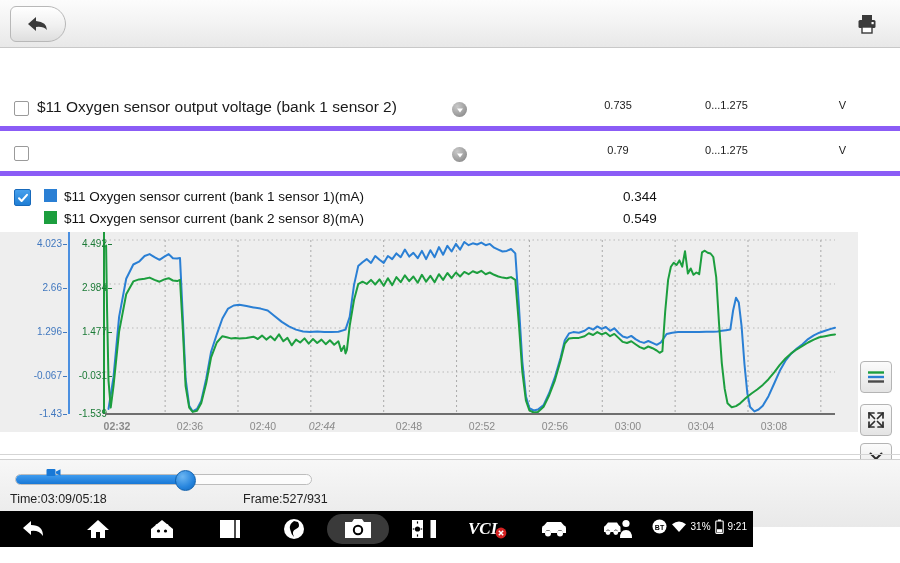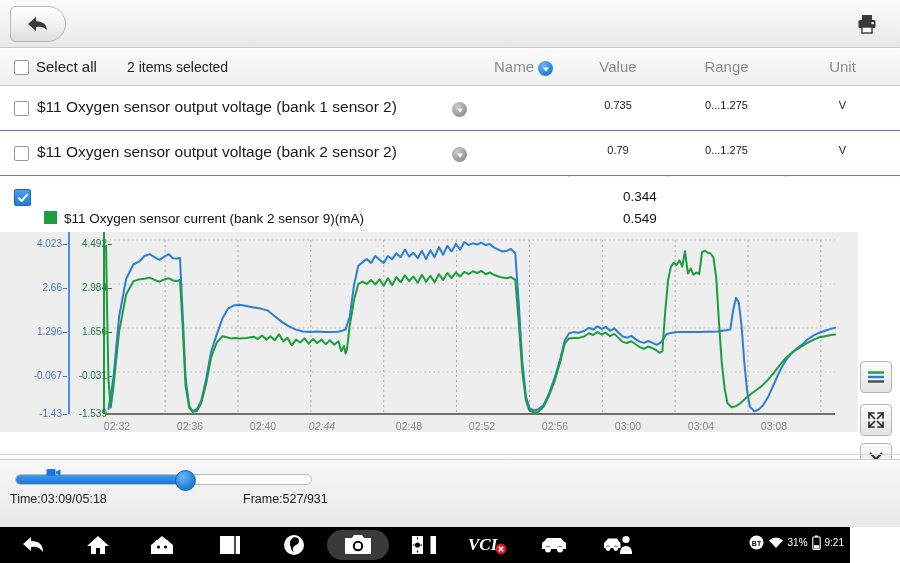--- a/index.html
+++ b/index.html
@@ -50,21 +50,21 @@
   }
   .hdr-col { position: absolute; top: 9px; font-size: 15px; color: #8d8d8d; text-align: center; }
   .hdr-value { left: 568px; width: 100px; }
   .hdr-range { left: 668px; width: 117px; }
   .hdr-unit  { left: 785px; width: 115px; }
   .vdiv { position: absolute; top: 49px; width: 1px; background: #d2d2d2; }
 
   
   .row {
     position: absolute; left: 0; width: 900px; height: 45px;
-    border-bottom: 1px solid #8b5cf6; background: #fff;
+    border-bottom: 5px solid #8b5cf6; background: #fff;
   }
   .row1 { top: 86px; }
   .row2 { top: 131px; }
   .row-chk {
     position: absolute; left: 14px; top: 15px; width: 15px; height: 15px;
     border: 1px solid #9a9a9a; background: #fff; border-radius: 2px;
   }
   .row-label { position: absolute; left: 37px; top: 12px; font-size: 15.5px; color: #1a1a1a;
                white-space: nowrap; }
   .row-drop {
@@ -148,21 +148,21 @@
   .slider-thumb {
     position: absolute; left: 163px; top: -5px; width: 21px; height: 21px; border-radius: 50%;
     background: radial-gradient(circle at 35% 30%, #6cb6f2 0%, #2684dd 60%, #1367b8 100%);
     border: 1px solid #1161ad;
   }
   .cam-marker { position: absolute; left: 30px; top: -11px; }
   .time-lbl  { position: absolute; left: 10px; top: 32px; font-size: 12.5px; color: #222; }
   .frame-lbl { position: absolute; left: 243px; top: 32px; font-size: 12.5px; color: #222; }
 
   
-  .navbar { position: absolute; left: 0; top: 527px; width: 850px; height: 36px; background: #000; }
+  .navbar { position: absolute; left: 0; top: 511px; width: 753px; height: 36px; background: #000; }
   .nav-item { position: absolute; top: 3px; width: 52px; height: 30px;
               display: flex; align-items: center; justify-content: center; }
   .nav-item.active { background: #3a3a3a; border-radius: 16px; width: 62px; }
   .status { position: absolute; right: 6px; top: 8px; display: flex; align-items: center; gap: 4px; }
   .status .txt { font-size: 10px; color: #fff; }
 </style>
 </head>
 <body>
 
 <div id="app">
@@ -176,74 +176,59 @@
     <div class="print-btn">
       <svg width="24" height="24" viewBox="0 0 24 24">
         <rect x="7" y="3" width="10" height="5" fill="#3a3a3a"></rect>
         <rect x="3.5" y="8" width="17" height="8" rx="1.5" fill="#3a3a3a"></rect>
         <rect x="7" y="15" width="10" height="6" fill="#ffffff" stroke="#3a3a3a" stroke-width="1.4"></rect>
         <rect x="16.5" y="10" width="2.2" height="2.2" fill="#ffffff"></rect>
       </svg>
     </div>
   </div>
 
-  <div class="tbl-header">
-    <div class="hdr-sel-chk"></div>
-    <div class="hdr-selall">Select all</div>
-    <div class="hdr-count">2 items selected</div>
-    <div class="hdr-name">Name</div>
-    <div class="sort-dot">
-      <svg width="8" height="8" viewBox="0 0 8 8">
-          <path d="M1 2.5 L7 2.5 L4 6.5 Z" fill="#ffffff"></path>
-        </svg>
-    </div>
-    <div class="hdr-col hdr-value">Value</div>
-    <div class="hdr-col hdr-range">Range</div>
-    <div class="hdr-col hdr-unit">Unit</div>
-    <div class="vdiv" style="left:568px;height:128px;"></div>
-    <div class="vdiv" style="left:668px;height:128px;"></div>
-    <div class="vdiv" style="left:785px;height:128px;"></div>
-  </div>
 
   <div class="row row1">
     <div class="row-chk"></div>
     <div class="row-label">$11 Oxygen sensor output voltage (bank 1 sensor 2)</div>
     <div class="row-drop" style="left:452px;">
       <svg width="8" height="8" viewBox="0 0 8 8">
           <path d="M1 2.5 L7 2.5 L4 6.5 Z" fill="#ffffff"></path>
         </svg>
     </div>
     <div class="cell c-value">0.735</div>
     <div class="cell c-range">0...1.275</div>
     <div class="cell c-unit">V</div>
   </div>
 
   <div class="row row2">
     <div class="row-chk"></div>
-    <div class="row-label">$11 Oxygen sensor output voltage (bank 2 sensor 2)</div>
     <div class="row-drop" style="left:452px;">
       <svg width="8" height="8" viewBox="0 0 8 8">
           <path d="M1 2.5 L7 2.5 L4 6.5 Z" fill="#ffffff"></path>
         </svg>
     </div>
     <div class="cell c-value">0.79</div>
     <div class="cell c-range">0...1.275</div>
     <div class="cell c-unit">V</div>
   </div>
 
   <div class="chart-panel">
 
     <div class="legend-chk">
       <svg width="12" height="12" viewBox="0 0 12 12">
         <path d="M2 6.2 L4.6 9 L10 2.8" stroke="#ffffff" stroke-width="2" fill="none" stroke-linecap="round" stroke-linejoin="round"></path>
       </svg>
     </div>
 
+    <div class="legend-row lg1">
+      <span class="swatch" style="background:#2a7fd4"></span><span>$11 Oxygen sensor current (bank 1 sensor 1)(mA)</span>
+    </div>
     <div class="legend-row lg2">
-      <span class="swatch" style="background:#1c9e3e"></span><span>$11 Oxygen sensor current (bank 2 sensor 9)(mA)</span>
+      <span class="swatch" style="background:#1c9e3e"></span><span>$11 Oxygen sensor current (bank 2 sensor 8)(mA)</span>
     </div>
     <div class="legend-val lv1">0.344</div>
     <div class="legend-val lv2">0.549</div>
 
     <div class="zoom-group">
       <div class="zoom-btn">
         <span class="zoom-mult">x4</span>
         <svg width="16" height="16" viewBox="0 0 16 16">
           <circle cx="6.6" cy="6.6" r="4.6" fill="none" stroke="#2c2c2c" stroke-width="1.5"></circle>
           <line x1="10" y1="10" x2="14.5" y2="14.5" stroke="#2c2c2c" stroke-width="1.8"></line>
@@ -297,21 +282,21 @@
       <div class="axis-line axis-green"></div>
 
       <div class="ytick ytick-b" style="top:6px;">4.023</div>
       <div class="ytick ytick-b" style="top:50px;">2.66</div>
       <div class="ytick ytick-b" style="top:94px;">1.296</div>
       <div class="ytick ytick-b" style="top:138px;">-0.067</div>
       <div class="ytick ytick-b" style="top:176px;">-1.43</div>
 
       <div class="ytick ytick-g" style="top:6px;">4.492</div>
       <div class="ytick ytick-g" style="top:50px;padding-left:12px;">2.984</div>
-      <div class="ytick ytick-g" style="top:94px;">1.656</div>
+      <div class="ytick ytick-g" style="top:94px;">1.477</div>
       <div class="ytick ytick-g" style="top:138px;">-0.031</div>
       <div class="ytick ytick-g" style="top:176px;">-1.539</div>
 
       <svg class="plot-svg" id="plot-svg" width="858" height="200">
           <line x1="105" x2="835" y1="8" y2="8" stroke="#b9b9b9" stroke-width="1" stroke-dasharray="1.5 3"></line>
           <line x1="105" x2="835" y1="52" y2="52" stroke="#b9b9b9" stroke-width="1" stroke-dasharray="1.5 3"></line>
           <line x1="105" x2="835" y1="96" y2="96" stroke="#b9b9b9" stroke-width="1" stroke-dasharray="1.5 3"></line>
           <line x1="105" x2="835" y1="140" y2="140" stroke="#b9b9b9" stroke-width="1" stroke-dasharray="1.5 3"></line>
           <line x1="165.12596899224806" x2="165.12596899224806" y1="8" y2="181" stroke="#a9a9a9" stroke-width="1" stroke-dasharray="2 3"></line>
           <line x1="237.984496124031" x2="237.984496124031" y1="8" y2="181" stroke="#a9a9a9" stroke-width="1" stroke-dasharray="2 3"></line>
@@ -322,21 +307,21 @@
           <line x1="602.2771317829458" x2="602.2771317829458" y1="8" y2="181" stroke="#a9a9a9" stroke-width="1" stroke-dasharray="2 3"></line>
           <line x1="675.1356589147288" x2="675.1356589147288" y1="8" y2="181" stroke="#a9a9a9" stroke-width="1" stroke-dasharray="2 3"></line>
           <line x1="747.9941860465117" x2="747.9941860465117" y1="8" y2="181" stroke="#a9a9a9" stroke-width="1" stroke-dasharray="2 3"></line>
           <line x1="820.8527131782945" x2="820.8527131782945" y1="8" y2="181" stroke="#a9a9a9" stroke-width="1" stroke-dasharray="2 3"></line>
           <path d="M108.5 176.9 L113.5 145.2 L119.1 84.9 L126.2 46.8 L133.3 32.5 L139.0 29.7 L144.6 24.0 L149.6 22.1 L154.5 25.2 L159.5 27.8 L164.4 24.6 L168.7 22.1 L172.9 26.2 L177.2 26.5 L180.0 25.9 L182.8 84.9 L185.6 146.7 L189.2 173.7 L192.7 179.4 L197.0 176.9 L201.2 168.9 L206.2 146.7 L211.1 119.8 L216.8 102.3 L222.4 86.5 L228.1 76.6 L233.7 73.5 L239.4 72.8 L246.5 74.1 L253.5 75.4 L260.6 76.6 L267.7 78.5 L274.8 84.2 L281.8 89.9 L288.9 94.4 L296.0 97.6 L303.1 99.5 L310.1 100.1 L317.2 99.5 L324.3 100.1 L331.4 100.1 L338.4 99.8 L345.5 97.6 L349.7 84.9 L354.0 53.1 L358.2 34.1 L362.5 30.3 L366.7 27.1 L371.0 30.9 L375.2 24.0 L379.5 27.8 L383.7 30.9 L387.9 24.0 L392.2 27.1 L396.4 21.4 L400.7 25.2 L404.9 17.6 L409.2 24.6 L413.4 20.8 L417.7 26.2 L421.9 18.9 L426.1 27.1 L430.4 18.2 L434.6 25.2 L438.9 15.1 L443.1 22.7 L447.4 13.8 L451.6 19.5 L455.9 11.9 L460.1 17.6 L464.3 10.0 L468.6 13.2 L472.8 11.3 L477.1 12.5 L481.3 10.6 L485.6 13.2 L489.8 11.9 L494.1 15.7 L498.3 17.6 L502.5 19.5 L506.8 18.9 L511.0 17.0 L515.3 21.4 L518.8 72.2 L522.3 129.3 L525.9 164.2 L529.4 176.2 L533.7 178.5 L537.9 177.5 L543.6 173.1 L549.2 161.0 L554.9 145.2 L560.5 126.1 L564.8 108.3 L569.0 101.4 L573.3 100.1 L578.9 100.7 L584.6 98.8 L588.8 95.7 L593.1 97.6 L597.3 94.4 L601.6 96.9 L605.8 95.0 L610.1 98.8 L614.3 96.3 L618.5 100.7 L622.8 104.5 L627.0 105.8 L631.3 103.9 L635.5 107.1 L639.8 109.6 L644.0 110.9 L648.3 109.0 L652.5 110.9 L656.7 112.8 L661.0 110.3 L666.6 102.0 L672.3 100.7 L678.0 100.1 L685.0 100.1 L692.1 100.1 L699.2 100.1 L706.3 99.8 L713.3 99.8 L717.6 99.5 L721.8 98.8 L726.1 98.2 L730.3 97.6 L733.1 78.5 L736.0 65.8 L738.8 70.6 L741.6 94.4 L744.5 132.5 L747.3 161.0 L750.1 175.0 L754.4 179.4 L758.6 177.5 L762.8 173.7 L768.5 164.2 L774.2 151.5 L779.8 138.8 L785.5 128.7 L791.1 121.7 L796.8 116.6 L802.5 112.2 L808.1 107.1 L813.8 103.3 L819.4 100.7 L825.1 98.8 L830.8 96.9 L835.0 95.7" fill="none" stroke="#2a7fd4" stroke-width="2" stroke-linejoin="round" stroke-linecap="round"></path>
           <path d="M106.1 13.5 L107.1 79.5 L108.5 148.3 L110.7 175.6 L113.5 154.1 L119.1 99.6 L126.2 62.3 L133.3 49.4 L139.0 47.4 L144.6 46.8 L149.6 45.6 L154.5 47.9 L159.5 49.7 L164.4 47.4 L168.7 46.2 L172.9 48.5 L177.2 49.1 L180.0 47.9 L182.8 96.7 L185.6 154.1 L189.2 175.6 L192.7 179.9 L197.0 178.7 L201.2 171.3 L206.2 151.2 L211.1 125.4 L216.8 110.5 L222.4 104.2 L226.7 105.3 L230.9 106.4 L235.2 105.9 L239.4 106.4 L246.5 105.9 L253.5 104.7 L257.8 107.0 L262.0 103.6 L266.3 107.6 L270.5 104.2 L274.8 108.2 L279.0 102.4 L283.3 109.3 L287.5 105.9 L291.7 113.3 L296.0 107.6 L300.2 110.5 L304.5 106.4 L308.7 111.6 L313.0 107.0 L317.2 111.0 L321.5 107.6 L325.7 112.2 L329.9 108.2 L334.2 112.8 L338.4 109.3 L341.3 119.1 L344.1 113.9 L345.5 121.4 L346.9 117.9 L349.7 93.8 L354.0 68.0 L358.2 52.2 L362.5 49.7 L366.7 51.9 L371.0 47.9 L375.2 52.5 L379.5 47.4 L383.7 53.7 L387.9 46.2 L392.2 53.1 L396.4 45.1 L400.7 50.2 L404.9 43.3 L409.2 49.1 L413.4 44.5 L417.7 50.8 L421.9 42.8 L426.1 49.7 L430.4 43.9 L434.6 50.2 L438.9 42.2 L443.1 47.9 L447.4 41.0 L451.6 46.2 L455.9 40.5 L460.1 44.5 L464.3 39.9 L468.6 42.2 L472.8 39.3 L477.1 41.0 L481.3 38.8 L485.6 42.2 L489.8 40.5 L494.1 42.8 L498.3 44.5 L502.5 45.6 L506.8 46.2 L511.0 45.1 L515.3 47.9 L518.8 91.0 L522.3 139.7 L525.9 168.4 L529.4 178.4 L533.7 180.5 L537.9 179.9 L543.6 174.7 L549.2 163.2 L554.9 148.3 L560.5 128.8 L564.8 111.6 L569.0 106.4 L573.3 105.9 L578.9 105.9 L584.6 104.2 L588.8 101.3 L593.1 103.0 L597.3 100.1 L601.6 102.4 L605.8 100.7 L610.1 104.2 L614.3 101.9 L618.5 105.9 L622.8 109.9 L627.0 111.0 L631.3 109.3 L635.5 112.2 L639.8 115.1 L644.0 116.8 L648.3 114.5 L652.5 116.2 L656.7 118.5 L659.6 120.8 L662.4 119.1 L665.2 79.5 L668.1 47.9 L670.9 34.7 L673.7 30.7 L676.6 33.0 L679.4 28.4 L682.2 34.7 L685.0 19.2 L687.9 41.6 L690.7 36.5 L693.5 42.8 L696.4 40.5 L699.2 42.2 L702.0 20.4 L704.8 18.7 L707.7 20.7 L710.5 21.5 L713.3 25.0 L716.2 45.1 L719.0 91.0 L721.8 131.1 L724.7 156.9 L727.5 171.3 L731.7 175.3 L736.0 174.1 L740.2 171.3 L745.9 166.1 L751.5 161.5 L757.2 157.5 L762.8 152.9 L768.5 147.2 L774.2 140.3 L779.8 132.8 L785.5 126.5 L791.1 121.4 L796.8 117.3 L802.5 113.9 L808.1 110.5 L813.8 107.6 L819.4 105.3 L825.1 104.2 L830.8 103.0 L835.0 102.4" fill="none" stroke="#1c9e3e" stroke-width="2" stroke-linejoin="round" stroke-linecap="round"></path>
         </svg>
 
       <div class="baseline"></div>
 
-      <div class="xtick" style="left:95px;">02:32</div>
+      <div class="xtick" style="left:95px;font-weight:bold;">02:32</div>
       <div class="xtick" style="left:168px;">02:36</div>
       <div class="xtick" style="left:241px;">02:40</div>
       <div class="xtick" style="left:300px;font-style:italic;">02:44</div>
       <div class="xtick" style="left:387px;">02:48</div>
       <div class="xtick" style="left:460px;">02:52</div>
       <div class="xtick" style="left:533px;">02:56</div>
       <div class="xtick" style="left:606px;">03:00</div>
       <div class="xtick" style="left:679px;">03:04</div>
       <div class="xtick" style="left:752px;">03:08</div>
     </div>

